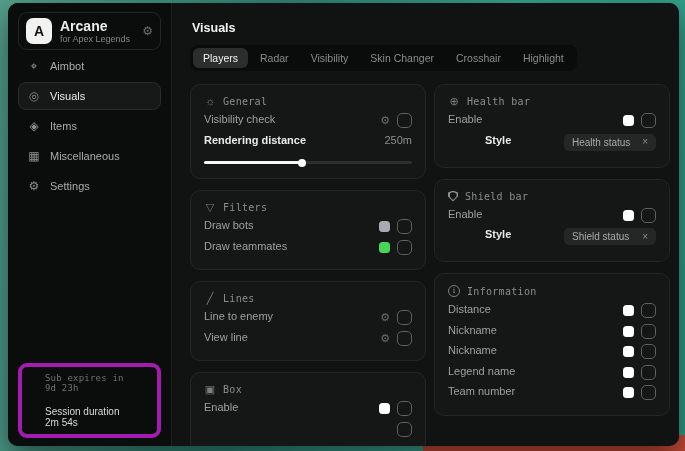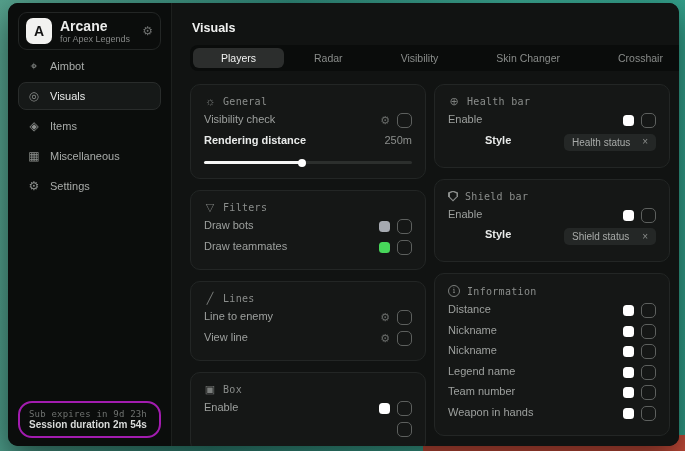--- a/index.html
+++ b/index.html
@@ -25,30 +25,30 @@
     display:flex;align-items:center;justify-content:center;font-weight:bold;font-size:14px;flex:0 0 26px;}
   .sb-titles{display:flex;flex-direction:column;gap:2px;min-width:0;}
   .sb-title{font-size:14px;color:#ecedec;font-weight:700;line-height:1;}
   .sb-sub{font-size:9px;color:#868887;line-height:1;white-space:nowrap;}
   .sb-gear{margin-left:auto;color:#6e706f;font-size:12px;line-height:1;cursor:default;}
   .sb-cat{margin:14px 2px 7px;font-size:9.5px;color:#6b6e6c;letter-spacing:.4px;}
   .nav-item{display:flex;align-items:center;gap:9px;height:26px;padding:0 8px;margin:2px 0;
     border:1px solid transparent;border-radius:8px;color:#a9acaa;font-size:11px;}
   .nav-item .nicon{font-size:12px;color:#8b8e8c;width:14px;text-align:center;line-height:1;}
   .nav-item.selected{background:#161918;border-color:#292c2b;color:#e9ebea;}
-  .sb-footer{position:absolute;left:10px;right:10px;bottom:8px;border:2px solid #a21caf;
-    border-radius:14px;padding:6px 9px;}
+  .sb-footer{position:absolute;left:10px;right:10px;bottom:8px;border:4px solid #a21caf;
+    border-radius:9px;padding:6px 23px;}
   .sb-f1{font-family:"DejaVu Sans Mono",monospace;font-size:9px;color:#6f7270;letter-spacing:.2px;}
-  .sb-f2{font-size:10px;color:#d8dad9;margin-top:0;font-weight:bold;}
+  .sb-f2{font-size:10px;color:#d8dad9;margin-top:13px;}
 
   
   .main{flex:1;background:#111312;padding:12px 0 0 18px;box-sizing:border-box;overflow:hidden;}
   .main-title{font-size:12.5px;font-weight:700;color:#f0f1f0;margin:6px 0 10px 2px;}
   .tabbar{display:inline-flex;gap:2px;background:#0a0c0b;border-radius:8px;padding:3px;}
-  .tab{font-size:10.5px;color:#898c8a;padding:4px 28px;border-radius:6px;white-space:nowrap;}
+  .tab{font-size:10.5px;color:#898c8a;padding:4px 10px;border-radius:6px;white-space:nowrap;}
   .tab.selected{background:#2c2e2d;color:#f2f3f2;}
 
   .cols{display:flex;gap:8px;margin-top:13px;}
   .col{display:flex;flex-direction:column;gap:11px;width:236px;flex:0 0 236px;}
   .card{background:#151716;border:1px solid #232625;border-radius:10px;
     padding:8px 13px 9px;box-sizing:border-box;}
   .card-head{display:flex;align-items:center;gap:7px;margin:3px 0 6px;}
   .card-title{font-family:"DejaVu Sans Mono",monospace;font-size:10px;color:#8b8e8c;letter-spacing:.3px;}
   .hicon{font-size:11px;color:#7b7e7c;line-height:1;width:12px;text-align:center;}
   .row{display:flex;align-items:flex-start;height:20.5px;}
@@ -309,25 +309,18 @@
                 <span class="checkbox"></span>
               </span>
             </div>
             <div class="row">
               <span class="row-label">Team number</span>
               <span class="controls">
                 <span class="swatch" style="background-color: rgb(255, 255, 255);"></span>
                 <span class="checkbox"></span>
               </span>
             </div>
-            <div class="row">
-              <span class="row-label">Weapon in hands</span>
-              <span class="controls">
-                <span class="swatch" style="background-color: rgb(255, 255, 255);"></span>
-                <span class="checkbox"></span>
-              </span>
-            </div>
           </section>
         </div>
       </div>
     </main>
   </div>
 </div>
 
 </body></html>

